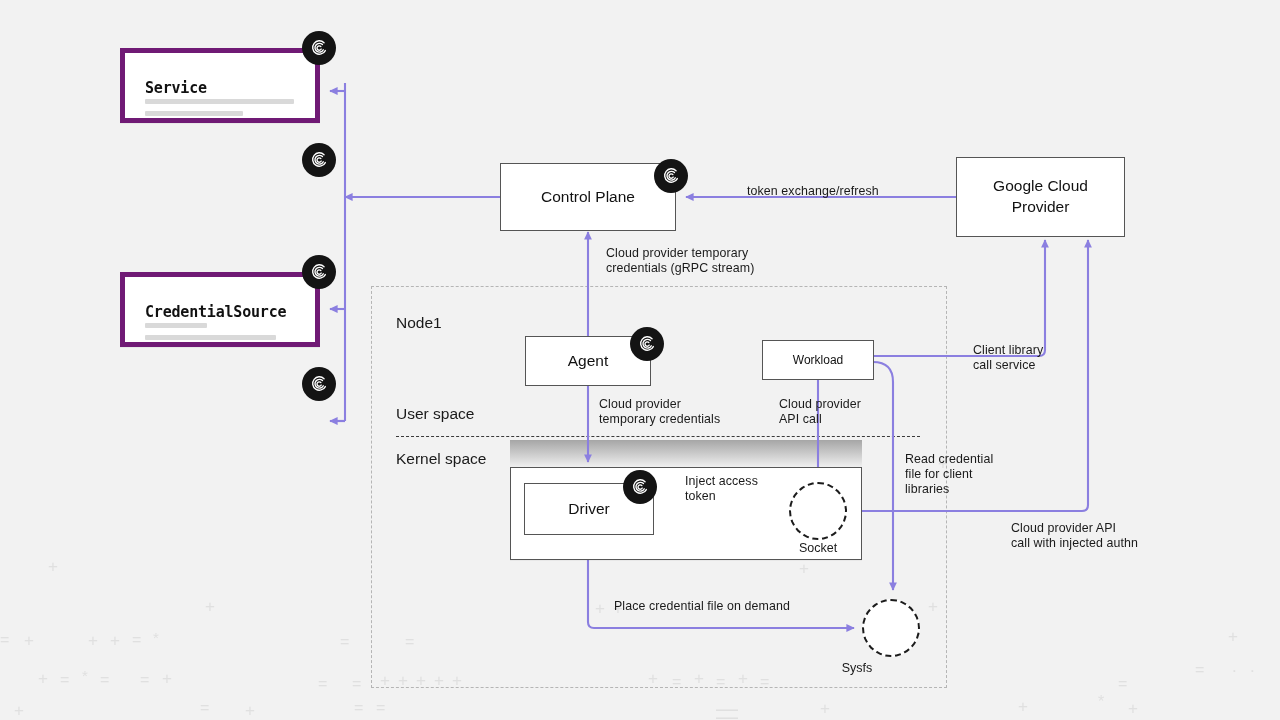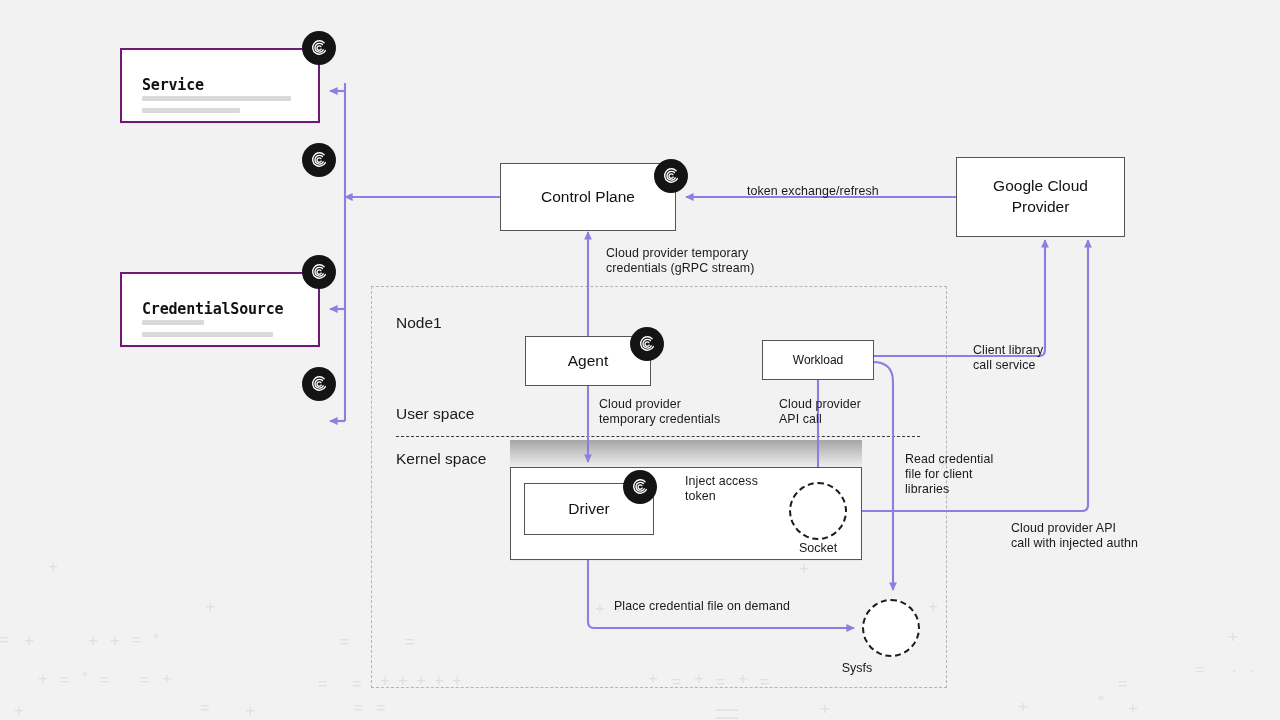--- a/index.html
+++ b/index.html
@@ -12,21 +12,21 @@
   #stage { position: relative; width: 1280px; height: 720px; background:#f2f2f2; }
 
   
   .deco {
     position: absolute; color: #e0e0e0; font-family: "Liberation Sans", sans-serif;
     user-select: none; pointer-events: none; line-height: 1;
   }
 
   
   .card {
-    position: absolute; background: #fff; border: 2px solid #701a75;
+    position: absolute; background: #fff; border: 5px solid #701a75;
     box-shadow: 0 1px 0 rgba(0,0,0,.04);
   }
   .card-title {
     position: absolute; left: 20px; top: 26px;
     font-family: "DejaVu Sans Mono", monospace;
     font-size: 15px; font-weight: 700; color: #111; letter-spacing: -0.2px;
     white-space: nowrap;
   }
   .ph { position: absolute; height: 5px; background: #d9d9d9; border-radius: 1px; }
 

